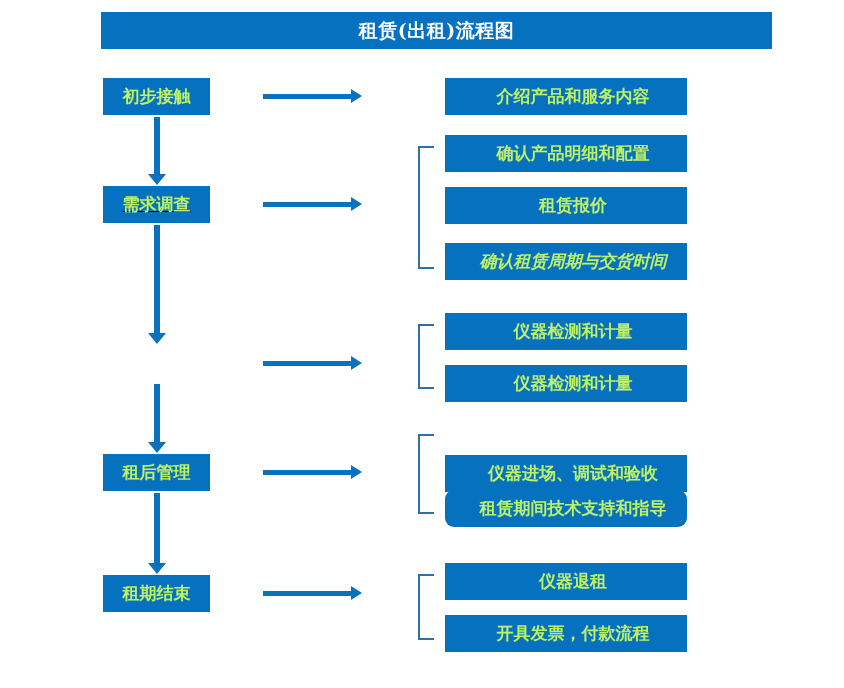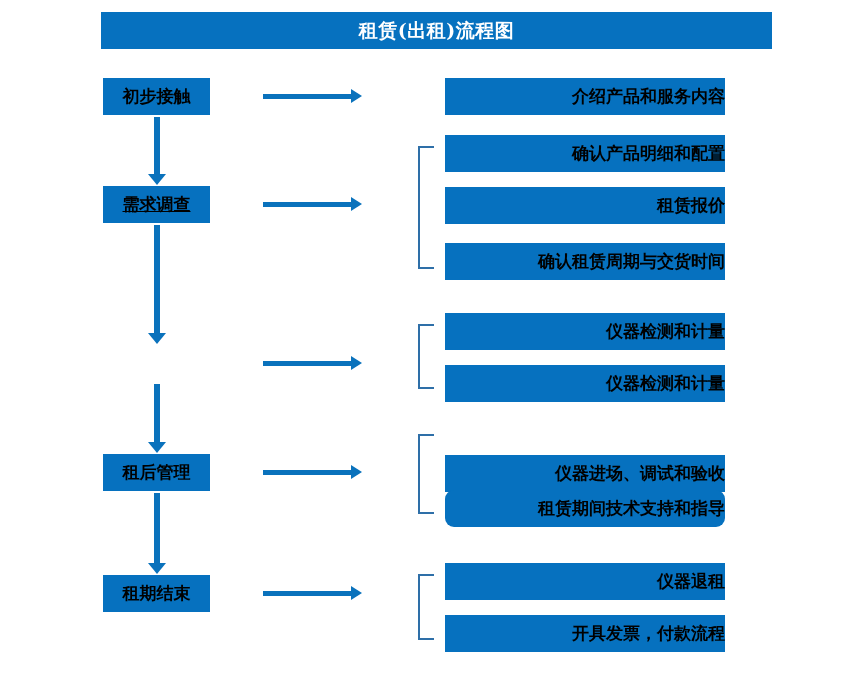--- a/index.html
+++ b/index.html
@@ -45,41 +45,41 @@
 
   
   .node {
     position: absolute;
     background: #0671BF;
     display: flex;
     align-items: center;
     box-sizing: border-box;
   }
   .node .node-text {
-    color: #000000;
+    color: #bef264;
     font-family: "DejaVu Serif", serif;
     font-weight: bold;
     font-size: 17px;
     line-height: 1;
     white-space: nowrap;
   }
 
   
   .stage {
     width: 107px;
     height: 37px;
     justify-content: center;
   }
   .stage .node-text { font-size: 17px; }
 
   
   .detail {
-    width: 280px;
+    width: 242px;
     height: 37px;
-    justify-content: flex-end;
+    justify-content: center;
     padding-left: 14px;
   }
   .detail .node-text { font-size: 17px; }
 
   
   .v-arrow {
     position: absolute;
     width: 18px;
   }
   .v-arrow .shaft {
@@ -215,21 +215,21 @@
   </div>
 
   <div class="node detail" style="left:445px; top:135px;">
     <span class="node-text">确认产品明细和配置</span>
   </div>
 
   <div class="node detail" style="left:445px; top:187px;">
     <span class="node-text">租赁报价</span>
   </div>
 
-  <div class="node detail" style="left:445px; top:243px;">
+  <div class="node detail" style="left:445px; top:243px;font-style:italic;">
     <span class="node-text">确认租赁周期与交货时间</span>
   </div>
 
   <div class="node detail" style="left:445px; top:313px;">
     <span class="node-text">仪器检测和计量</span>
   </div>
 
   <div class="node detail" style="left:445px; top:365px;">
     <span class="node-text">仪器检测和计量</span>
   </div>

